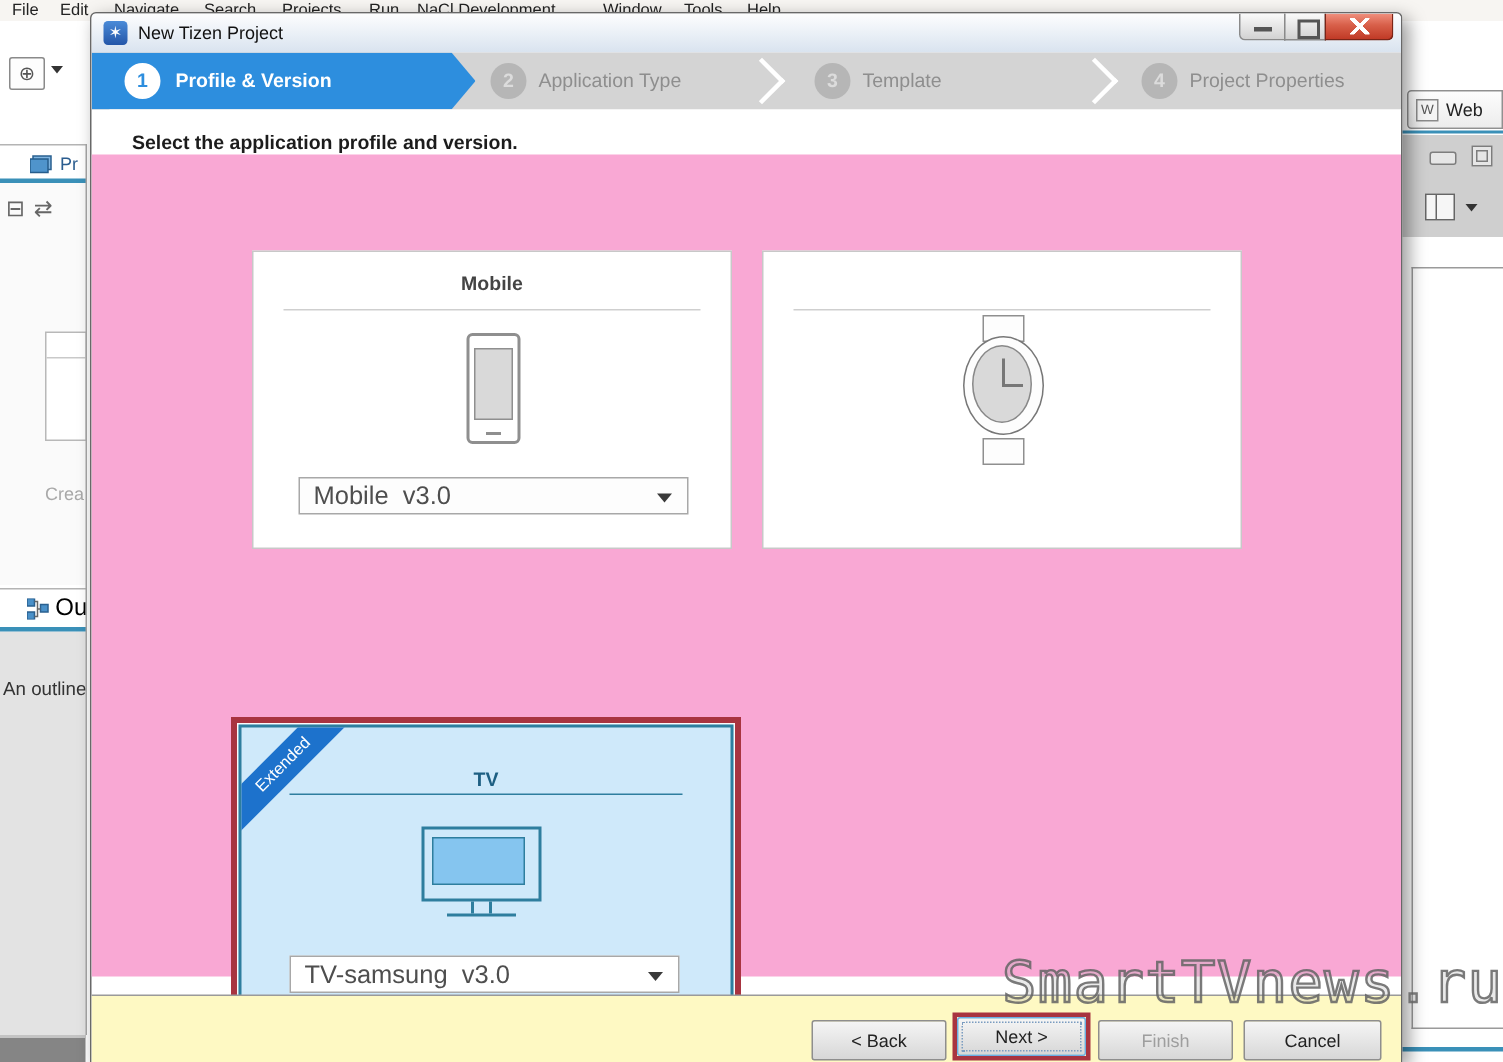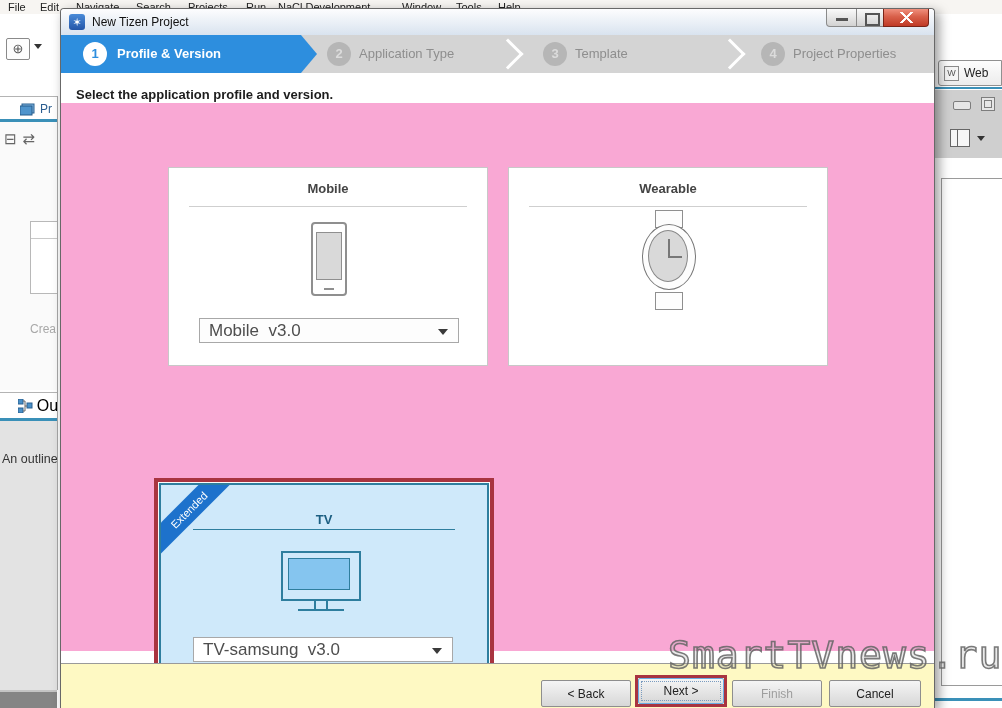--- a/index.html
+++ b/index.html
@@ -78,21 +78,21 @@
   .stepcircle { position:absolute; top:7px; width:24px; height:24px; border-radius:50%; text-align:center;
                 line-height:24px; font-size:13px; font-weight:bold; }
   .stepcircle.active { background:#fff; color:var(--wizard-blue); }
   .stepcircle.idle { background:#b6b6b6; color:#dcdcdc; }
   .steplabel { position:absolute; top:0; height:38px; line-height:38px; font-size:13px; white-space:nowrap; }
   .steplabel.active { color:#fff; font-weight:bold; }
   .steplabel.idle { color:#8e8e8e; }
   .chev { position:absolute; top:8px; width:22px; height:22px; border-top:3px solid #fff; border-right:3px solid #fff;
           transform:rotate(45deg); }
 
-  .dlg-header { position:absolute; left:0; top:64px; width:100%; height:56px; background:#fff; border-bottom:4px solid #eab308; }
+  .dlg-header { position:absolute; left:12px; top:64px; width:100%; height:56px; background:#fff; border-bottom:4px solid #eab308; }
   .dlg-header .txt { position:absolute; left:15px; top:14px; font-size:13px; font-weight:bold; color:#1c1c1c; }
   .dlg-content { position:absolute; left:0; top:94px; width:100%; height:548px; background:#f9a8d4; }
 
   .card { position:absolute; width:320px; height:199px; background:#fff; border:1px solid #c8c8c8; }
   .card .ctitle { position:absolute; top:13px; width:100%; text-align:center; font-size:13px; font-weight:bold; color:#444; }
   .card .chr { position:absolute; left:20px; right:20px; top:38px; height:1px; background:#cfcfcf; }
   .dropdown { position:absolute; left:30px; top:150px; width:260px; height:25px; background:#fdfdfd; border:1px solid #a8a8a8;
               display:flex; align-items:center; padding-left:9px; }
   .dropdown .val { font-size:17px; color:#4e4e4e; white-space:pre; }
   .dropdown .arr { position:absolute; right:10px; top:10px; width:0; height:0; border-left:5px solid transparent;
@@ -244,21 +244,20 @@
           <div class="scr"></div>
             <div class="home"></div>
         </div>
         <div class="dropdown">
           <span class="val">Mobile  v3.0</span>
           <span class="arr"></span>
         </div>
       </div>
 
       <div class="card" style="left:447px; top:64px;">
-        <div class="ctitle">Wearable</div>
         <div class="chr"></div>
         <div class="watch">
           <div class="strap-t"></div>
           <div class="face">
               <div class="face2">
                 <div class="hand-v"></div>
                 <div class="hand-h"></div>
               </div>
             </div>
           <div class="strap-b"></div>

